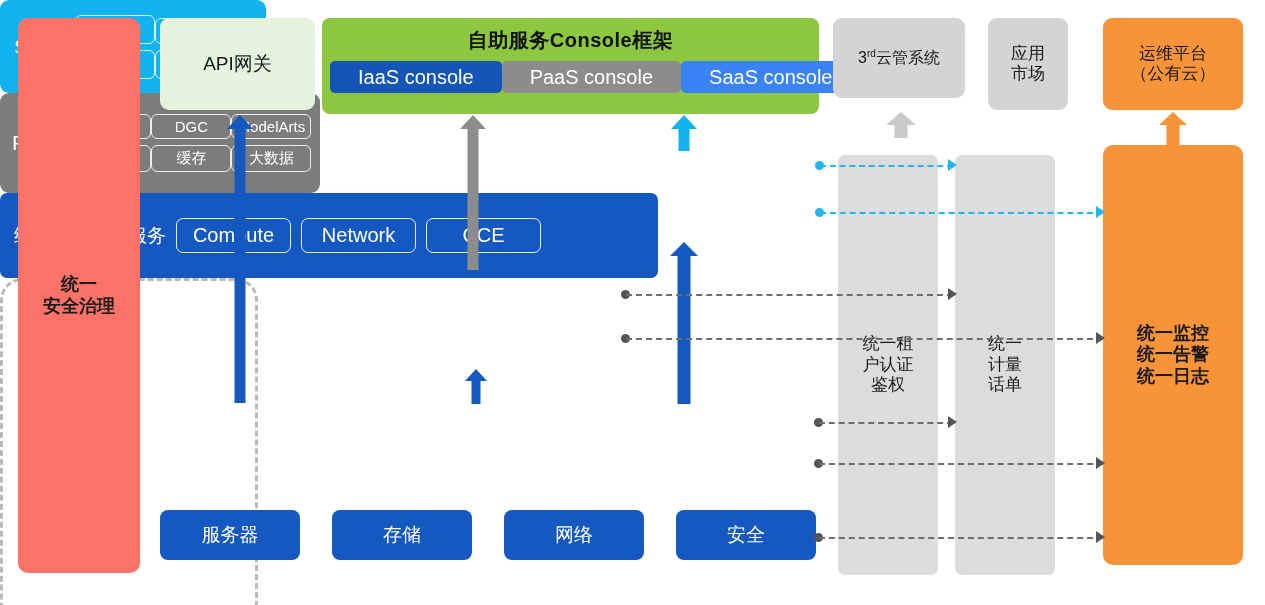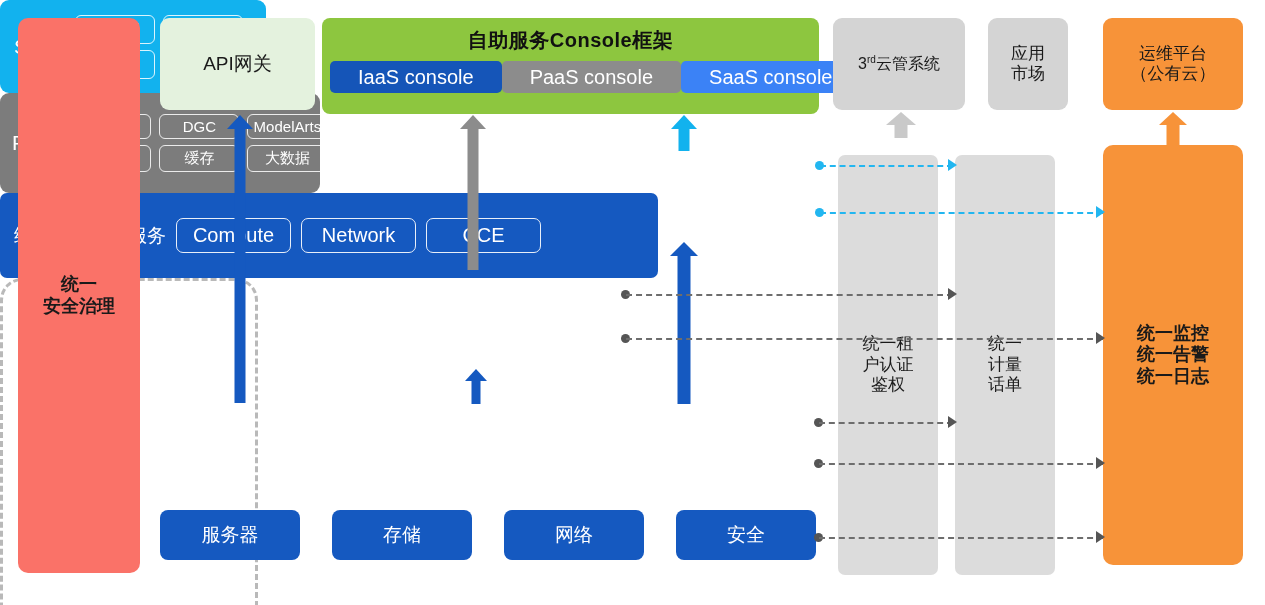--- a/index.html
+++ b/index.html
@@ -36,21 +36,21 @@
   .console-chip{
     border-radius:5px;padding:4px 28px;color:#fff;font-size:20px;
     font-weight:400;white-space:nowrap;
   }
   #chip-iaas{background:#1555b8;}
   #chip-paas{background:#8c8c8c;}
   #chip-saas{background:#3b82f6;}
 
   
   #third-party{
-    left:833px;top:18px;width:132px;height:92px;border-radius:9px;
+    left:833px;top:18px;width:132px;height:80px;border-radius:9px;
     background:#d4d4d4;color:#1a1a1a;font-size:16px;
   }
   #third-party sup{font-size:10px;vertical-align:super;}
   #app-market{
     left:988px;top:18px;width:80px;height:92px;border-radius:9px;
     background:#d4d4d4;color:#1a1a1a;font-size:17px;
   }
 
   
   #ops-platform{
@@ -63,21 +63,21 @@
     background:#f79339;color:#1a1a1a;font-size:18px;font-weight:600;
   }
 
   
   #saas-box{
     left:553px;top:145px;width:266px;height:93px;border-radius:9px;
     background:#12b2ee;display:flex;align-items:center;justify-content:flex-start;
   }
   #saas-box .layer-label{color:#fff;font-size:21px;margin-left:14px;margin-right:10px;}
   .chip-grid{display:flex;flex-direction:column;gap:6px;}
-  .chip-line{display:flex;gap:8px;}
+  .chip-line{display:flex;align-items:flex-end;}
   .sub-chip{
     border:1.5px solid rgba(255,255,255,.85);border-radius:6px;
     color:#fff;font-size:16px;padding:3px 0;width:78px;text-align:center;
     display:flex;align-items:center;justify-content:center;
   }
 
   
   #paas-box{
     left:305px;top:265px;width:320px;height:100px;border-radius:9px;
     background:#7c7c7c;display:flex;align-items:center;justify-content:flex-start;

